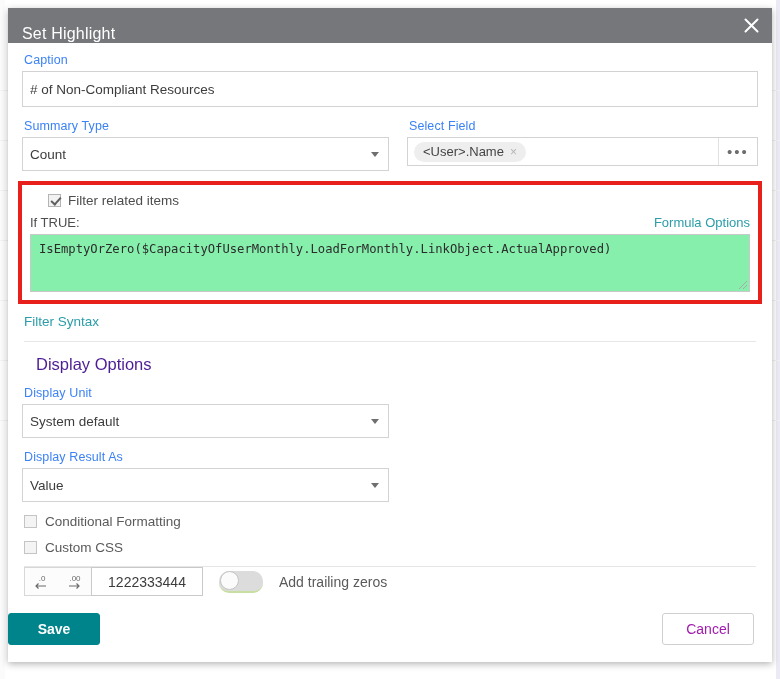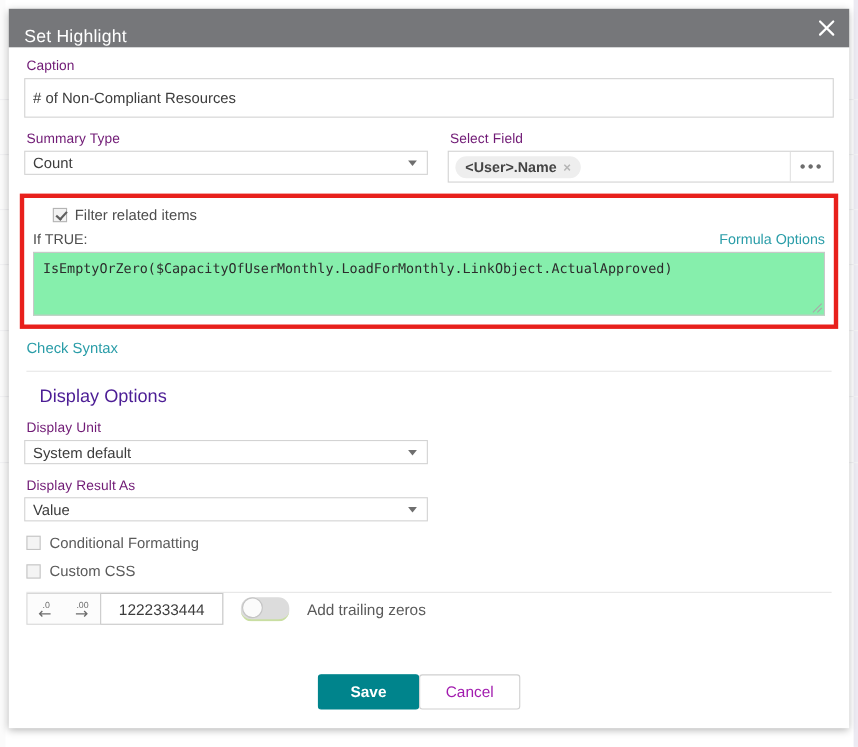--- a/index.html
+++ b/index.html
@@ -84,21 +84,21 @@
 
   .dlg-body {
     flex: 1 1 auto;
     padding: 10px 14px 0 14px;
     position: relative;
     overflow: hidden;
   }
 
   .field-label {
     font-size: 12.5px;
-    color: #701a75;
+    color: #3b82f6;
     margin: 0 0 4px 2px;
     letter-spacing: 0.1px;
   }
 
   .text-input {
     width: 100%;
     box-sizing: border-box;
     height: 27px;
     border: 1px solid #d3d3d3;
     background: #fff;
@@ -114,21 +114,21 @@
     gap: 18px;
     margin-top: 12px;
     justify-content: flex-end;
   }
   .col-left { width: 367px; }
   .col-right { flex: 1 1 auto; }
 
   
   .select-wrap {
     position: relative;
-    height: 22px;
+    height: 34px;
     border: 1px solid #d3d3d3;
     background: #fff;
     display: flex;
     align-items: center;
     padding: 1px 7px;
     box-sizing: border-box;
     cursor: pointer;
   }
   .select-wrap .sel-value {
     font-size: 13.5px;
@@ -152,21 +152,20 @@
     border: 1px solid #d3d3d3;
     background: #fff;
     height: 29px;
     box-sizing: border-box;
   }
   .chipfield .chips {
     flex: 1 1 auto;
     display: flex;
     align-items: center;
     padding: 0 6px;
-    font-weight: bold;
   }
   .chip {
     display: inline-flex;
     align-items: center;
     gap: 6px;
     background: #eeeeee;
     border-radius: 11px;
     height: 20px;
     padding: 0 9px;
     font-size: 13px;
@@ -372,21 +371,21 @@
     font-size: 14px;
     color: #5a5a5a;
   }
 
   
   .dlg-footer {
     flex: 0 0 auto;
     height: 54px;
     display: flex;
     align-items: center;
-    justify-content: center;
+    justify-content: space-between;
     padding: 0 18px 6px 0;
   }
   .btn {
     height: 32px;
     min-width: 92px;
     font-size: 14px;
     font-family: "Liberation Sans", sans-serif;
     border-radius: 3px;
     cursor: pointer;
     padding: 0 16px;
@@ -473,21 +472,21 @@
       </div>
 
       <div class="formula-area">
         <textarea spellcheck="false" style="">IsEmptyOrZero($CapacityOfUserMonthly.LoadForMonthly.LinkObject.ActualApproved)</textarea>
         <svg class="grip" viewBox="0 0 13 13">
           <path d="M12 4 L4 12 M12 8 L8 12" stroke="#a9a9a9" stroke-width="1"></path>
         </svg>
       </div>
     </div>
 
-    <div class="check-syntax">Check Syntax</div>
+    <div class="check-syntax">Filter Syntax</div>
 
     <div class="hr"></div>
 
     
     <div class="section-title">Display Options</div>
 
     <div class="block">
       <div class="field-label">Display Unit</div>
       <div class="select-wrap small-select">
         <span class="sel-value">System default</span>

